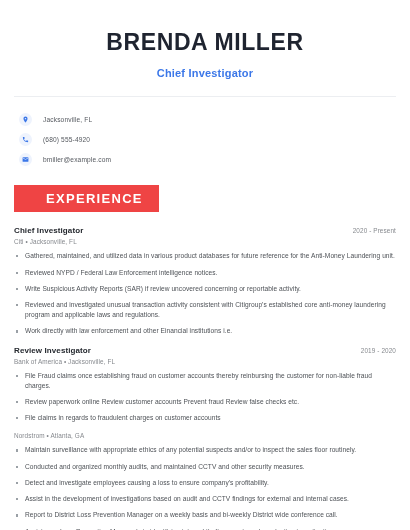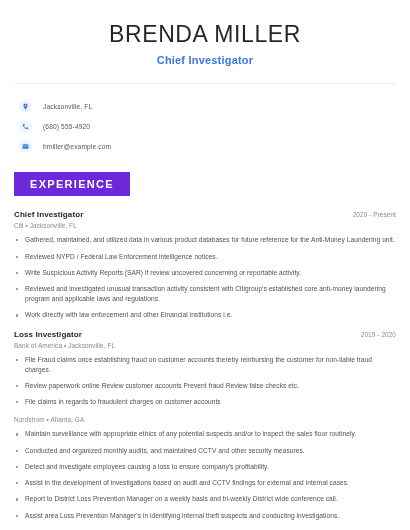--- a/index.html
+++ b/index.html
@@ -24,25 +24,25 @@
     box-sizing: border-box;
   }
 
   
   .header {
     padding: 18px 20px 0 20px;
     text-align: center;
   }
   .full-name {
     font-size: 23px;
-    font-weight: normal;
+    font-weight: bold;
     letter-spacing: 0.6px;
     color: #1f2430;
     line-height: 1.1;
-    margin: 4px;
+    margin: 12px;
   }
   .job-title-head {
     font-size: 11px;
     font-weight: bold;
     color: #3b77e8;
     letter-spacing: 0.2px;
     margin-top: 7px;
   }
 
   .divider {
@@ -77,26 +77,26 @@
   .contact-icon svg { display: block; }
   .contact-text {
     font-size: 6.6px;
     color: #55595f;
     letter-spacing: 0.15px;
   }
 
   
   .section-badge {
     display: inline-block;
-    background: #6d28d9;
+    background: #ef4444;
     color: #ffffff;
-    font-size: 11px;
+    font-size: 13px;
     font-weight: bold;
     letter-spacing: 1.3px;
-    padding: 6px 16px 6px 16px;
+    padding: 6px 16px 6px 32px;
   }
   .badge-wrap-exp {
     margin: 16px 0 0 14px;
   }
 
   
   .experience {
     margin: 14px 14px 0 14px;
   }
   .job { margin-bottom: 9px; }
@@ -204,21 +204,21 @@
         <li class="bullet">Gathered, maintained, and utilized data in various product databases for future reference for the Anti-Money Laundering unit.</li>
         <li class="bullet">Reviewed NYPD / Federal Law Enforcement intelligence notices.</li>
         <li class="bullet">Write Suspicious Activity Reports (SAR) if review uncovered concerning or reportable activity.</li>
         <li class="bullet">Reviewed and investigated unusual transaction activity consistent with Citigroup's established core anti-money laundering program and applicable laws and regulations.</li>
         <li class="bullet">Work directly with law enforcement and other Einancial institutions i.e.</li>
       </ul>
     </div>
 
     <div class="job">
       <div class="job-head">
-        <span class="job-title">Loss Investigator</span>
+        <span class="job-title">Review Investigator</span>
         <span class="job-dates">2019 - 2020</span>
       </div>
       <div class="job-meta">Bank of America • Jacksonville, FL</div>
       <ul class="bullets">
         <li class="bullet">File Fraud claims once establishing fraud on customer accounts thereby reinbursing the customer for non-liable fraud charges.</li>
         <li class="bullet">Review paperwork online Review customer accounts Prevent fraud Review false checks etc.</li>
         <li class="bullet">File claims in regards to fraudulent charges on customer accounts</li>
       </ul>
     </div>
 

